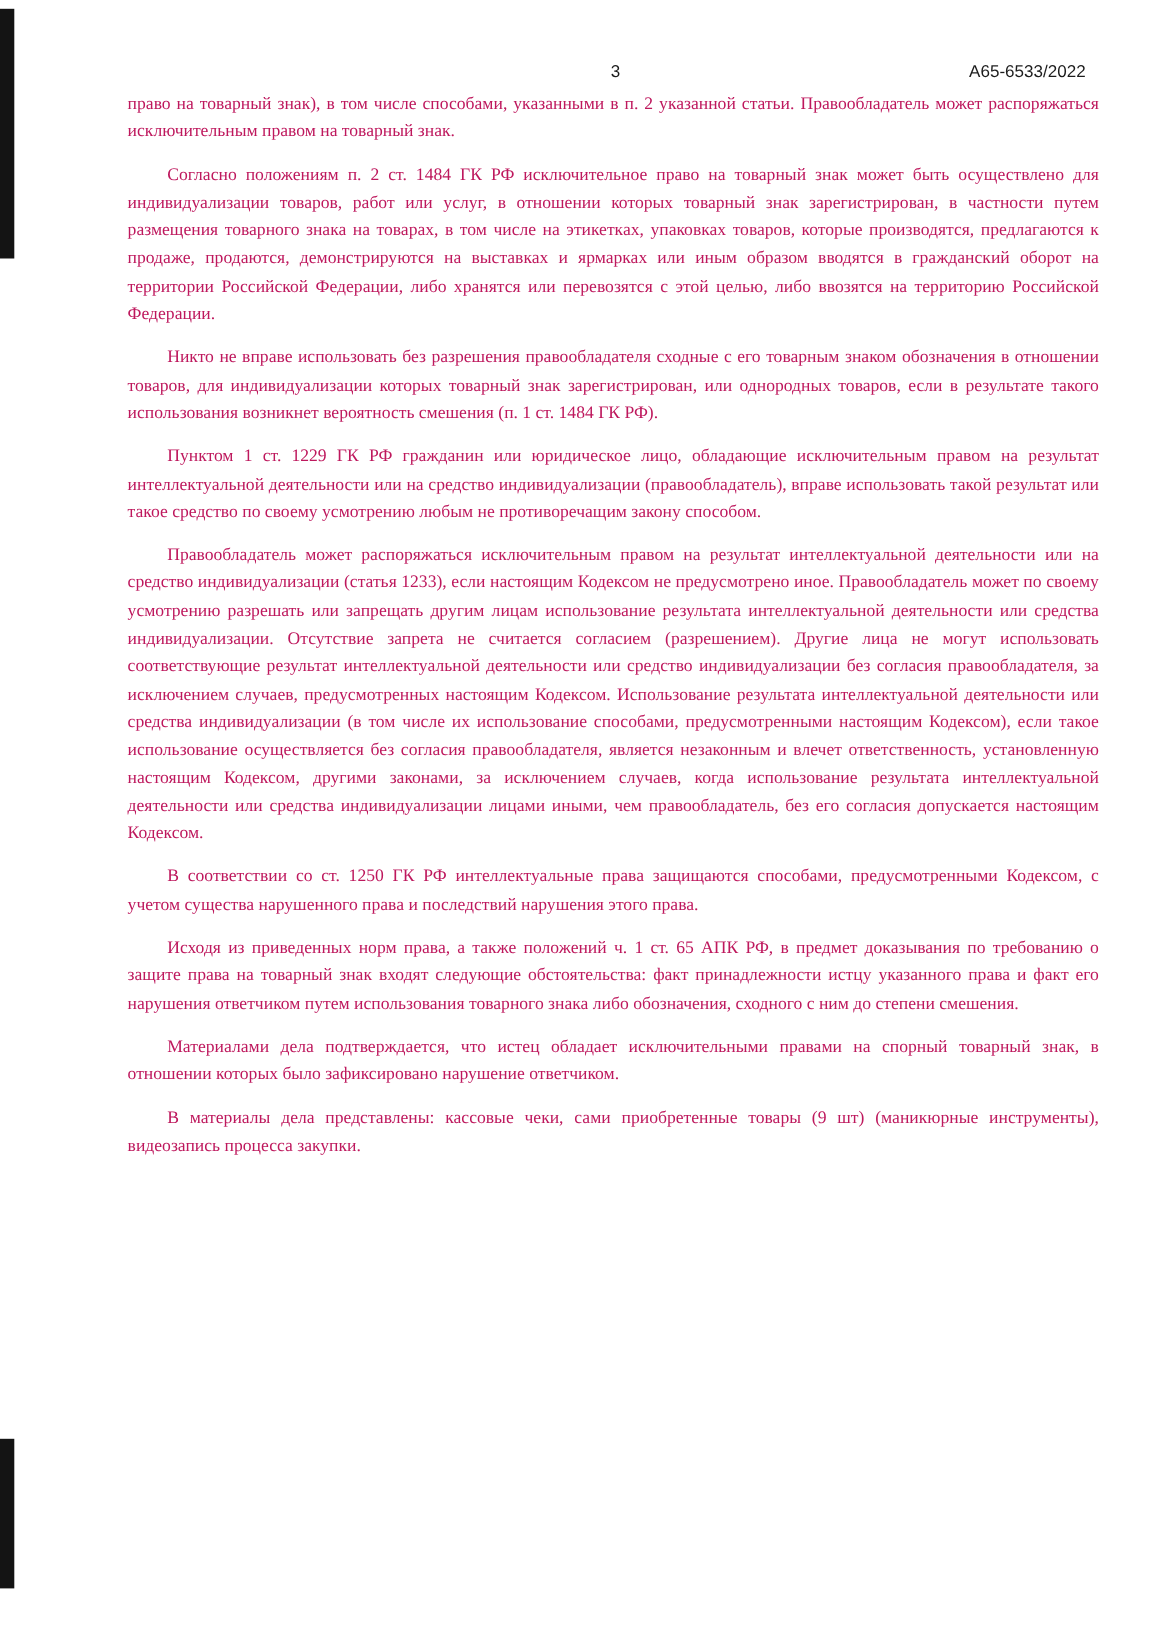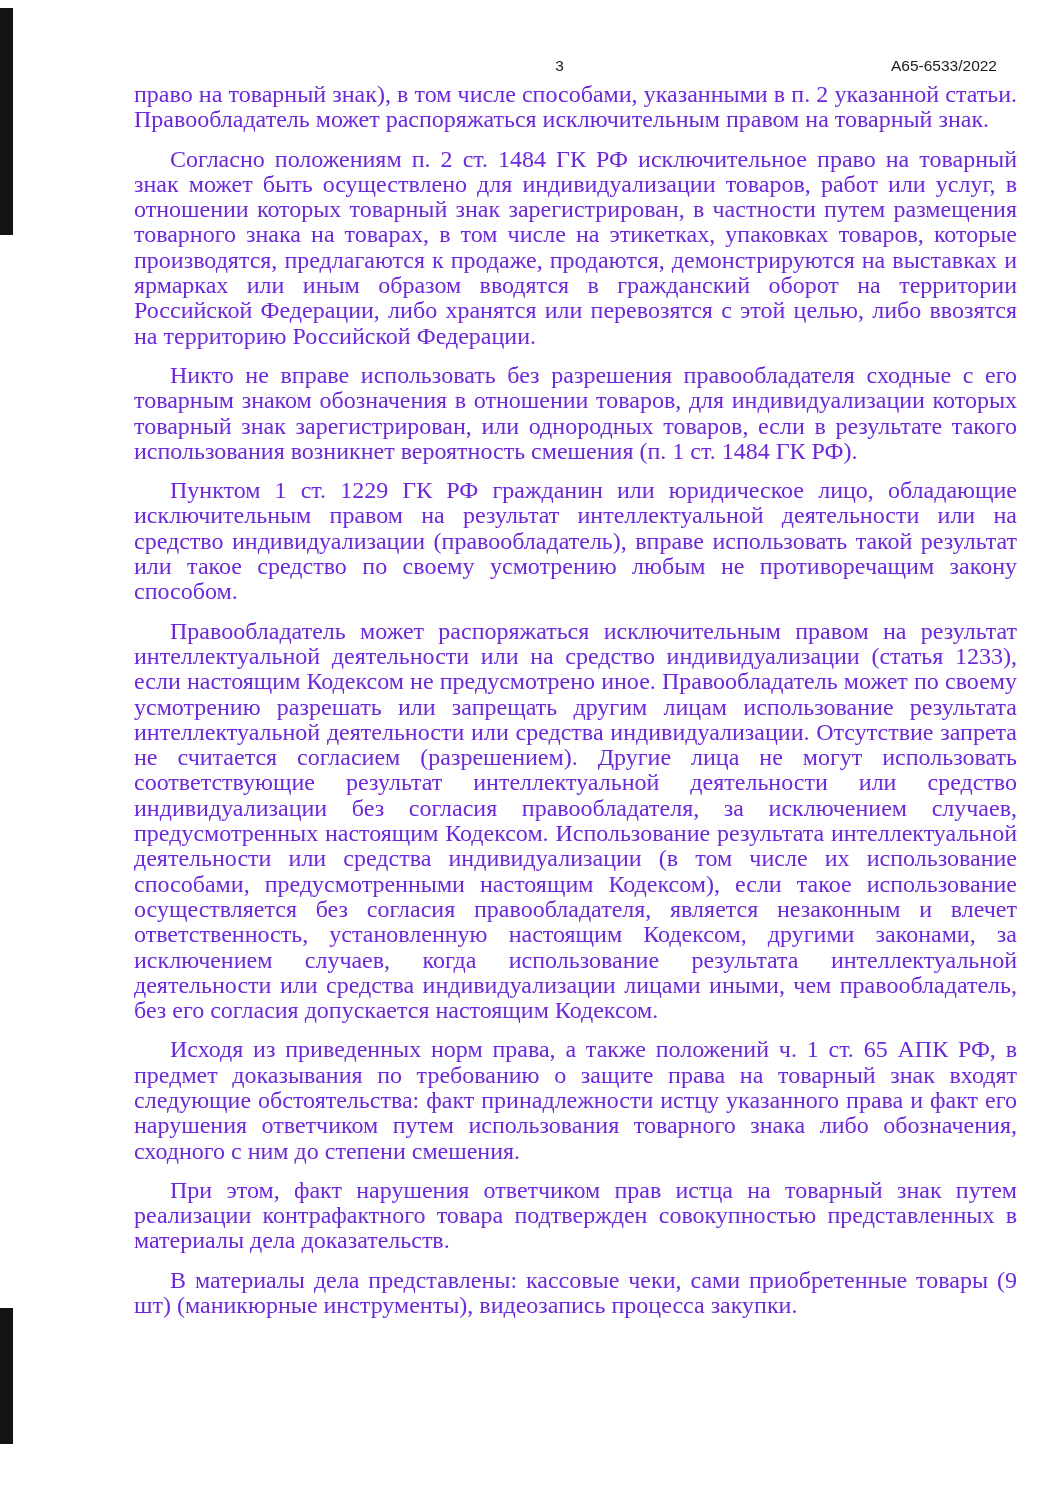--- a/index.html
+++ b/index.html
@@ -34,32 +34,32 @@
     color: #1c1c1c;
   }
   .page-number {
     position: absolute;
     left: 50%;
     transform: translateX(-50%);
     top: 0;
   }
   .case-number {
     position: absolute;
-    right: 4px;
+    right: 14px;
     top: 0;
     margin-left: 32px;
   }
   .doc-body {
     position: absolute;
     top: 82px;
-    left: 134px;
+    left: 116px;
     width: 883px;
-    font-size: 24px;
+    font-size: 16px;
     line-height: 25.3px;
-    color: #6d28d9;
+    color: #be185d;
     text-align: justify;
   }
   .doc-body p {
     margin: 0;
     padding: 0;
   }
   .doc-body p.indent {
     text-indent: 36px;
     margin-top: 14px;
   }
@@ -77,18 +77,19 @@
     <span class="case-number">А65-6533/2022</span>
   </div>
 
   <div class="doc-body">
 
   <p>право на товарный знак), в том числе способами, указанными в п. 2 указанной статьи. Правообладатель может распоряжаться исключительным правом на товарный знак.</p>
       <p class="indent">Согласно положениям п. 2 ст. 1484 ГК РФ исключительное право на товарный знак может быть осуществлено для индивидуализации товаров, работ или услуг, в отношении которых товарный знак зарегистрирован, в частности путем размещения товарного знака на товарах, в том числе на этикетках, упаковках товаров, которые производятся, предлагаются к продаже, продаются, демонстрируются на выставках и ярмарках или иным образом вводятся в гражданский оборот на территории Российской Федерации, либо хранятся или перевозятся с этой целью, либо ввозятся на территорию Российской Федерации.</p>
       <p class="indent">Никто не вправе использовать без разрешения правообладателя сходные с его товарным знаком обозначения в отношении товаров, для индивидуализации которых товарный знак зарегистрирован, или однородных товаров, если в результате такого использования возникнет вероятность смешения (п. 1 ст. 1484 ГК РФ).</p>
       <p class="indent">Пунктом 1 ст. 1229 ГК РФ гражданин или юридическое лицо, обладающие исключительным правом на результат интеллектуальной деятельности или на средство индивидуализации (правообладатель), вправе использовать такой результат или такое средство по своему усмотрению любым не противоречащим закону способом.</p>
       <p class="indent">Правообладатель может распоряжаться исключительным правом на результат интеллектуальной деятельности или на средство индивидуализации (статья 1233), если настоящим Кодексом не предусмотрено иное. Правообладатель может по своему усмотрению разрешать или запрещать другим лицам использование результата интеллектуальной деятельности или средства индивидуализации. Отсутствие запрета не считается согласием (разрешением). Другие лица не могут использовать соответствующие результат интеллектуальной деятельности или средство индивидуализации без согласия правообладателя, за исключением случаев, предусмотренных настоящим Кодексом. Использование результата интеллектуальной деятельности или средства индивидуализации (в том числе их использование способами, предусмотренными настоящим Кодексом), если такое использование осуществляется без согласия правообладателя, является незаконным и влечет ответственность, установленную настоящим Кодексом, другими законами, за исключением случаев, когда использование результата интеллектуальной деятельности или средства индивидуализации лицами иными, чем правообладатель, без его согласия допускается настоящим Кодексом.</p>
+      <p class="indent">В соответствии со ст. 1250 ГК РФ интеллектуальные права защищаются способами, предусмотренными Кодексом, с учетом существа нарушенного права и последствий нарушения этого права.</p>
       <p class="indent">Исходя из приведенных норм права, а также положений ч. 1 ст. 65 АПК РФ, в предмет доказывания по требованию о защите права на товарный знак входят следующие обстоятельства: факт принадлежности истцу указанного права и факт его нарушения ответчиком путем использования товарного знака либо обозначения, сходного с ним до степени смешения.</p>
-      <p class="indent">При этом, факт нарушения ответчиком прав истца на товарный знак путем реализации контрафактного товара подтвержден совокупностью представленных в материалы дела доказательств.</p>
+      <p class="indent">Материалами дела подтверждается, что истец обладает исключительными правами на спорный товарный знак, в отношении которых было зафиксировано нарушение ответчиком.</p>
       <p class="indent">В материалы дела представлены: кассовые чеки, сами приобретенные товары (9 шт) (маникюрные инструменты), видеозапись процесса закупки.</p>
     </div>
 
 </div>
 
 </body></html>

